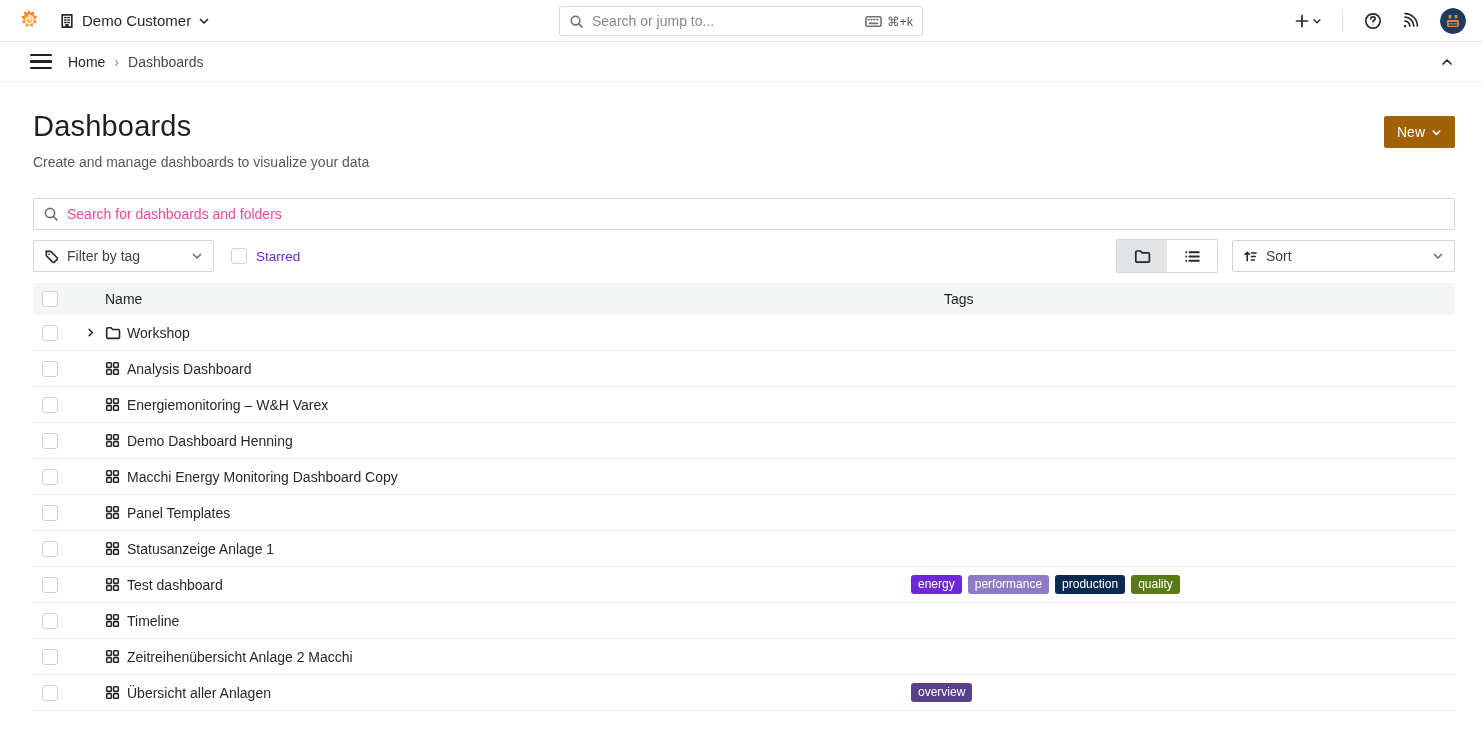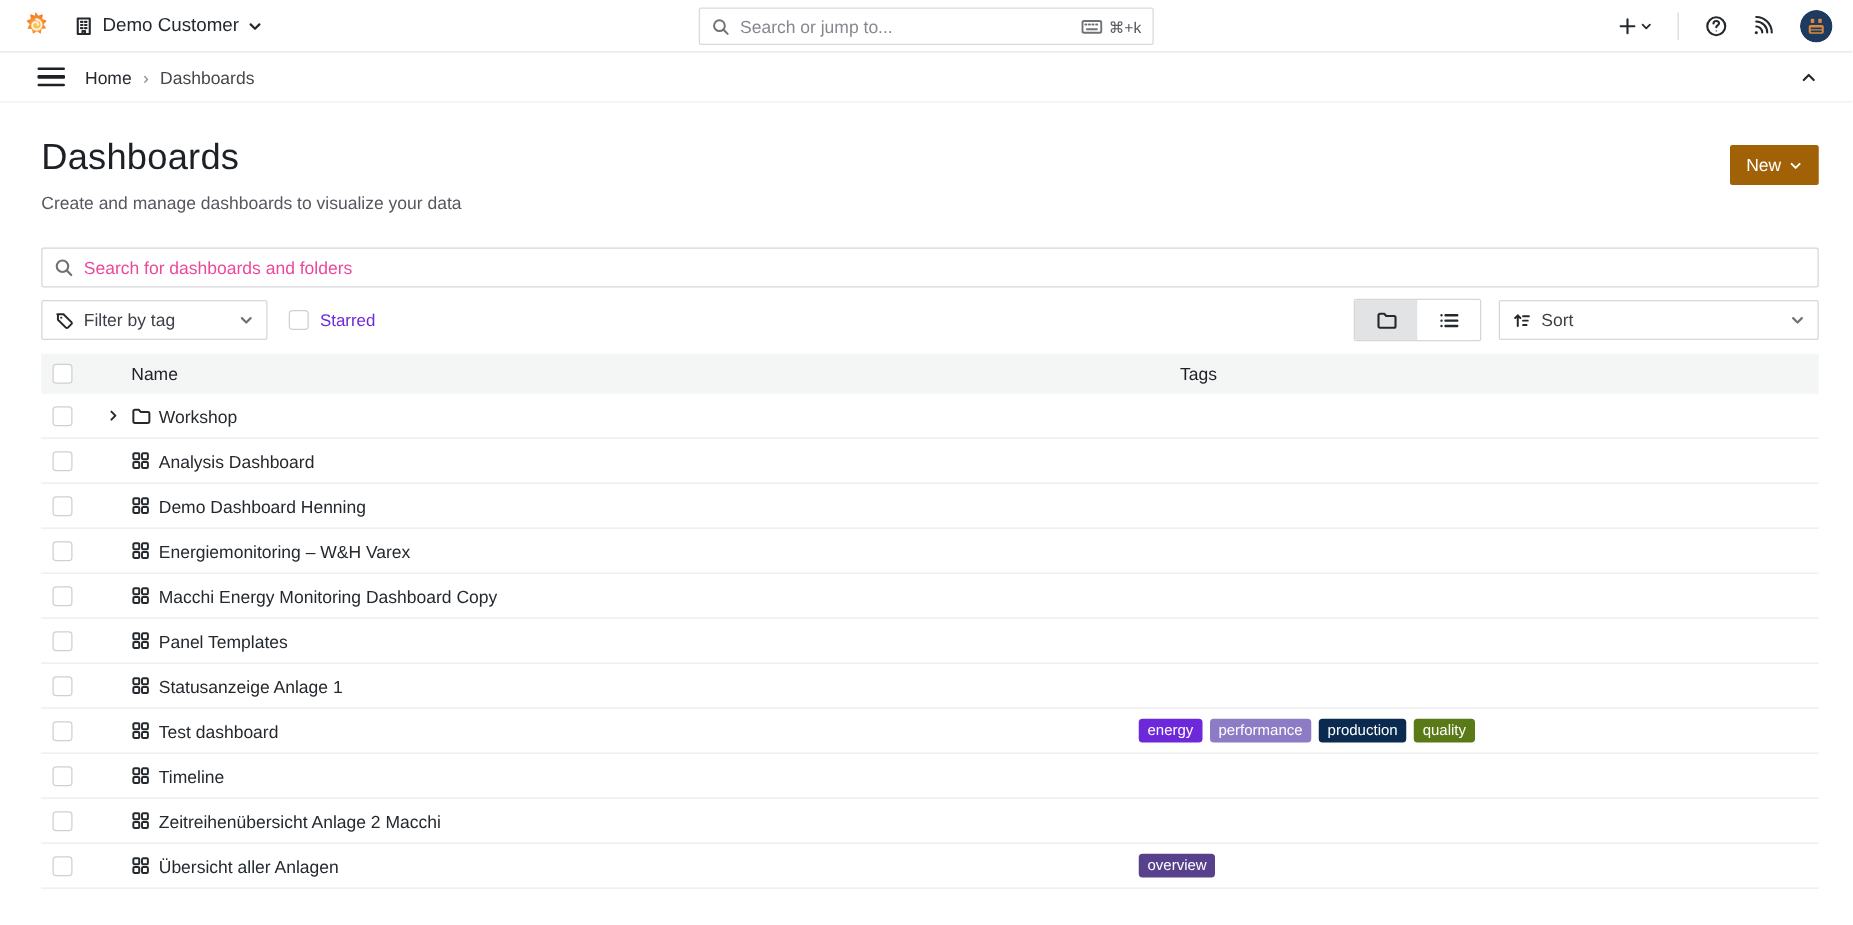--- a/index.html
+++ b/index.html
@@ -61,21 +61,21 @@
   .select-label { font-size:14px; color:#3e4248; flex:1; }
   .starred-wrap { display:flex; align-items:center; gap:9px; margin-left:17px; cursor:pointer; }
   .checkbox { width:16px; height:16px; border:1px solid #cfd0d2; border-radius:3px; background:#fff; flex:none; }
   .starred-label { font-size:13.5px; color:#6d28d9; }
   .filter-right { margin-left:auto; display:flex; align-items:center; gap:14px; }
   .view-toggle { display:flex; border:1px solid #d5d6d8; border-radius:2px; padding:0; height:34px; }
   .view-btn { width:50px; display:flex; align-items:center; justify-content:center; cursor:pointer; background:#fff; }
   .view-btn.active { background:#e2e3e5; }
   .view-btn:first-child { border-radius:2px 0 0 2px; }
   .view-btn:last-child { border-radius:0 2px 2px 0; }
-  .sort-select { width:256px; }
+  .sort-select { width:223px; }
 
   
   .table { margin-top:10px; }
   .thead { height:32px; background:#f4f5f5; display:flex; align-items:center; }
   .col-cb { width:16px; margin-left:9px; }
   .col-name { margin-left:47px; font-size:14px; font-weight:500; color:#1d2126; }
   .thead .col-tags { margin-left:0; font-size:14px; font-weight:500; color:#1d2126; position:absolute; }
   .tags-pos { position:absolute; left:911px; }
   .thead, .row { position:relative; }
   .row { height:36px; display:flex; align-items:center; border-bottom:1px solid #ececee; cursor:pointer; }
@@ -322,40 +322,40 @@
     </span>
 
     <span class="type-icon">
       <svg class="s" width="15" height="15" viewBox="0 0 16 16" stroke-width="1.5">
               <rect x="1.8" y="1.8" width="5" height="5" rx="1"></rect>
               <rect x="9.2" y="1.8" width="5" height="5" rx="1"></rect>
               <rect x="1.8" y="9.2" width="5" height="5" rx="1"></rect>
               <rect x="9.2" y="9.2" width="5" height="5" rx="1"></rect>
             </svg>
     </span>
+    <span class="row-name">Energiemonitoring – W&amp;H Varex</span>
+    <span class="row-tags"></span>
+  </div>
+        <div class="row">
+    <span class="checkbox col-cb"></span>
+    <span class="expander" style="visibility: hidden;">
+      <svg class="s" width="11" height="11" viewBox="0 0 12 12">
+              <path d="M4.5 2.5L8 6l-3.5 3.5"></path>
+            </svg>
+    </span>
+
+    <span class="type-icon">
+      <svg class="s" width="15" height="15" viewBox="0 0 16 16" stroke-width="1.5">
+              <rect x="1.8" y="1.8" width="5" height="5" rx="1"></rect>
+              <rect x="9.2" y="1.8" width="5" height="5" rx="1"></rect>
+              <rect x="1.8" y="9.2" width="5" height="5" rx="1"></rect>
+              <rect x="9.2" y="9.2" width="5" height="5" rx="1"></rect>
+            </svg>
+    </span>
     <span class="row-name">Demo Dashboard Henning</span>
-    <span class="row-tags"></span>
-  </div>
-        <div class="row">
-    <span class="checkbox col-cb"></span>
-    <span class="expander" style="visibility: hidden;">
-      <svg class="s" width="11" height="11" viewBox="0 0 12 12">
-              <path d="M4.5 2.5L8 6l-3.5 3.5"></path>
-            </svg>
-    </span>
-
-    <span class="type-icon">
-      <svg class="s" width="15" height="15" viewBox="0 0 16 16" stroke-width="1.5">
-              <rect x="1.8" y="1.8" width="5" height="5" rx="1"></rect>
-              <rect x="9.2" y="1.8" width="5" height="5" rx="1"></rect>
-              <rect x="1.8" y="9.2" width="5" height="5" rx="1"></rect>
-              <rect x="9.2" y="9.2" width="5" height="5" rx="1"></rect>
-            </svg>
-    </span>
-    <span class="row-name">Energiemonitoring – W&amp;H Varex</span>
     <span class="row-tags"></span>
   </div>
         <div class="row">
     <span class="checkbox col-cb"></span>
     <span class="expander" style="visibility: hidden;">
       <svg class="s" width="11" height="11" viewBox="0 0 12 12">
               <path d="M4.5 2.5L8 6l-3.5 3.5"></path>
             </svg>
     </span>
 

